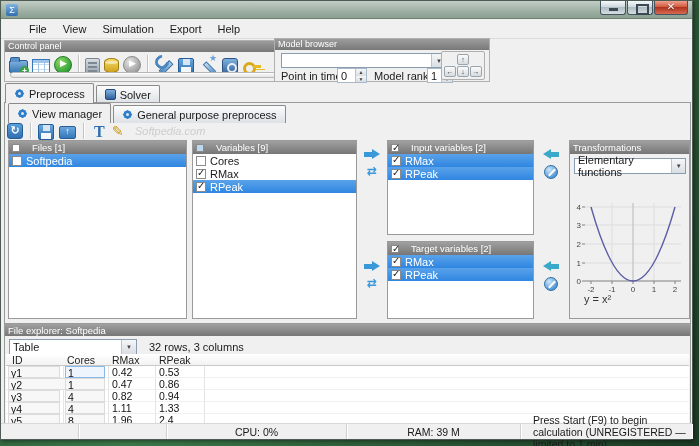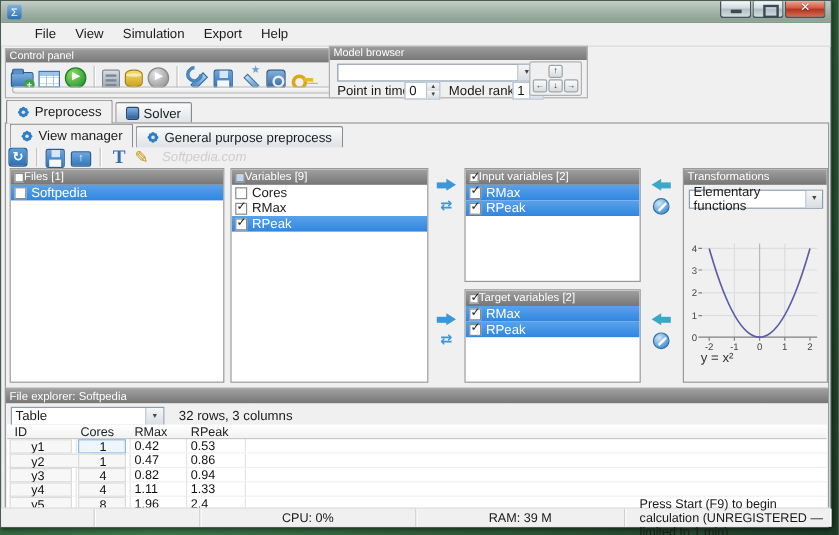--- a/index.html
+++ b/index.html
@@ -142,21 +142,21 @@
   .tabpage { position:absolute; left:3px; top:101px; width:687px; height:321px;
     border:1px solid #9a9a9a; background:#f0f0f0; }
 
   .dm-toolbar { position:absolute; left:6px; top:121px; height:18px; display:flex;
     align-items:center; gap:5px; z-index:2; }
   .dm-watermark { color:rgba(140,140,140,.35); font-style:italic; margin-left:2px; }
 
   
   .panel { position:absolute; background:#fff; border:1px solid #9a9a9a; overflow:hidden; }
   .phead { height:13px; background:linear-gradient(#a0a0a0,#767676); color:#fff; font-size:9.5px;
-    display:flex; align-items:center; gap:0; padding:0 3px; }
+    display:flex; align-items:center; gap:12px; padding:0 3px; }
   .cb { width:10px; height:10px; background:#fff; border:1px solid #8a8a8a; position:relative; flex:none; }
   .cb.small { width:8px; height:8px; }
   .cb.partial { background:#bcd8f0; }
   .cb.checked::before { content:"✓"; position:absolute; left:0px; top:-3px; font-size:10px;
     font-weight:bold; color:#222; }
   .lrow { height:13px; display:flex; align-items:center; gap:4px; padding-left:3px; }
   .lrow.sel { background:linear-gradient(#5aa2ea,#2f86e0); color:#fff; }
   .lrow.sel .cb.checked::before { color:#222; }
 
   
@@ -183,21 +183,21 @@
   
   .fx-controls { position:absolute; left:4px; top:14px; right:4px; height:18px; display:flex; align-items:center; }
   .fx-summary { margin-left:12px; }
   .grid { position:absolute; left:1px; right:1px; top:30px; bottom:0; background:#fff; }
   .gcol-line { position:absolute; top:0; bottom:0; width:1px; background:#e4e4e4; }
   .ghead { position:absolute; left:0; right:0; top:0; height:12px; border-bottom:1px solid #c8c8c8;
     background:linear-gradient(#fff,#f2f2f2); }
   .ghead span { position:absolute; top:0; font-size:10.5px; color:#222; }
   .grow { position:absolute; left:0; right:0; height:12px; border-bottom:1px solid #f0f0f0; }
   .gcell { position:absolute; top:0; height:12px; font-size:10.5px; line-height:12px; color:#111; }
-  .gcell.box { background:#f7f7f7; border:1px solid #dcdcdc; padding-left:17px; }
+  .gcell.box { background:#f7f7f7; border:1px solid #dcdcdc; padding-left:2px; }
   .gcell.focus { background:#eef5fc; border:1px solid #8ab8e8; }
 
   
   .statusbar { position:absolute; left:0; right:0; bottom:0; height:16px; background:#f0f0f0;
     border-top:1px solid #d8d8d8; display:flex; align-items:center; font-size:10.5px; }
   .sseg { height:100%; display:flex; align-items:center; justify-content:center;
     border-right:1px solid #d0d0d0; box-shadow:1px 0 0 #fff; }
 </style>
 </head>
 <body>

